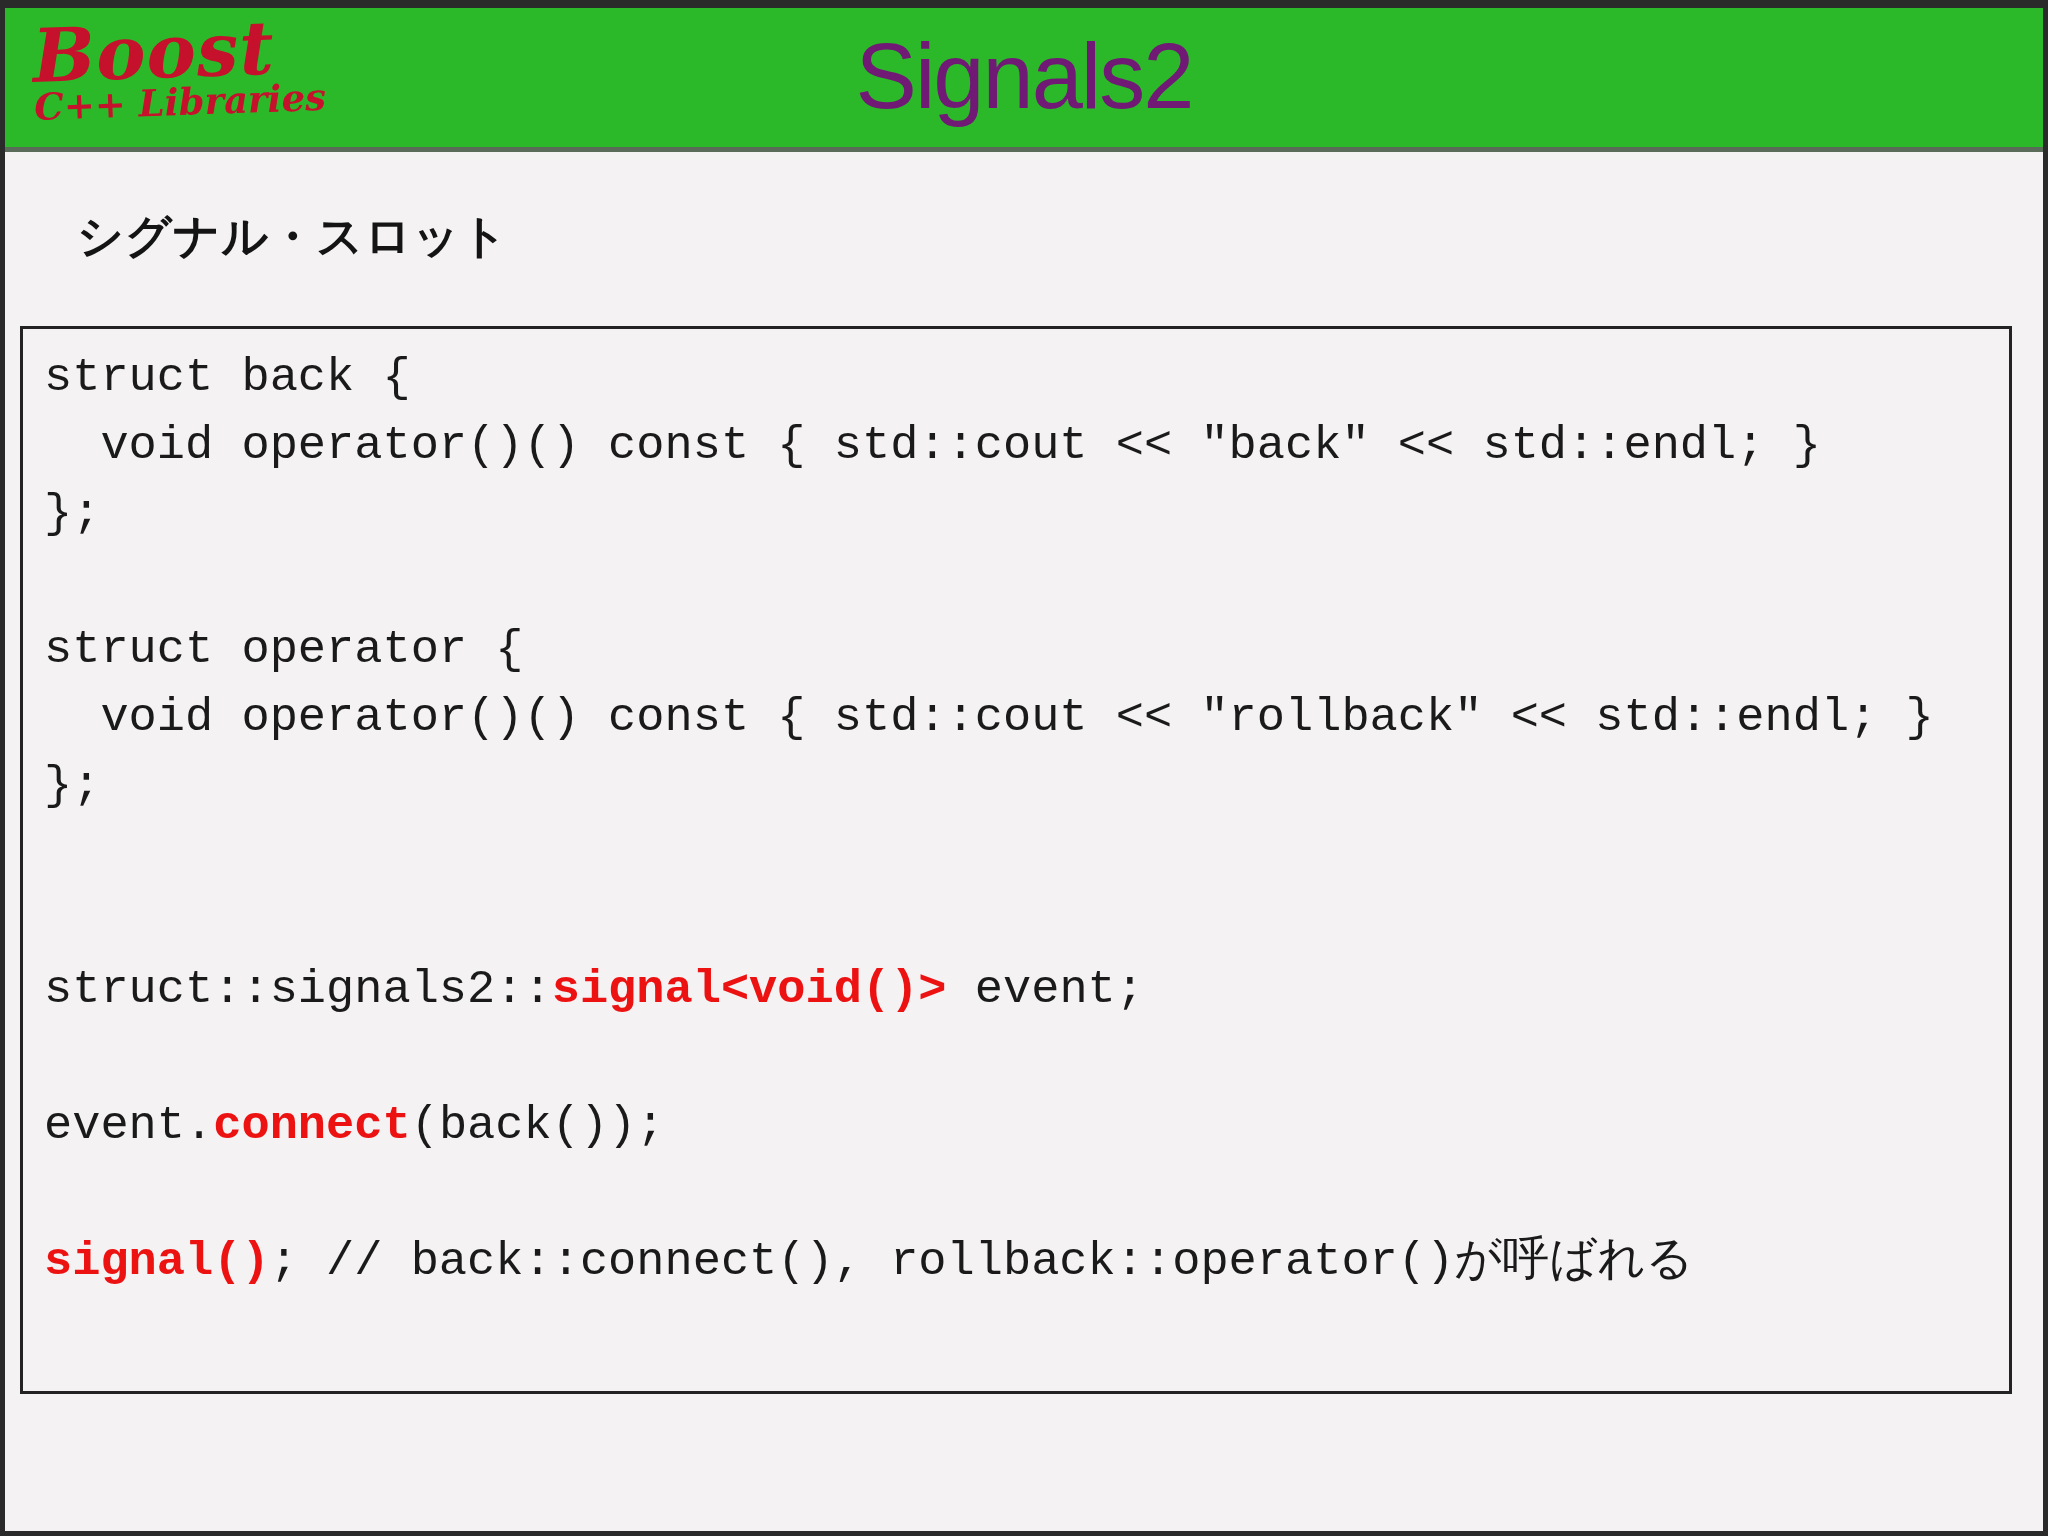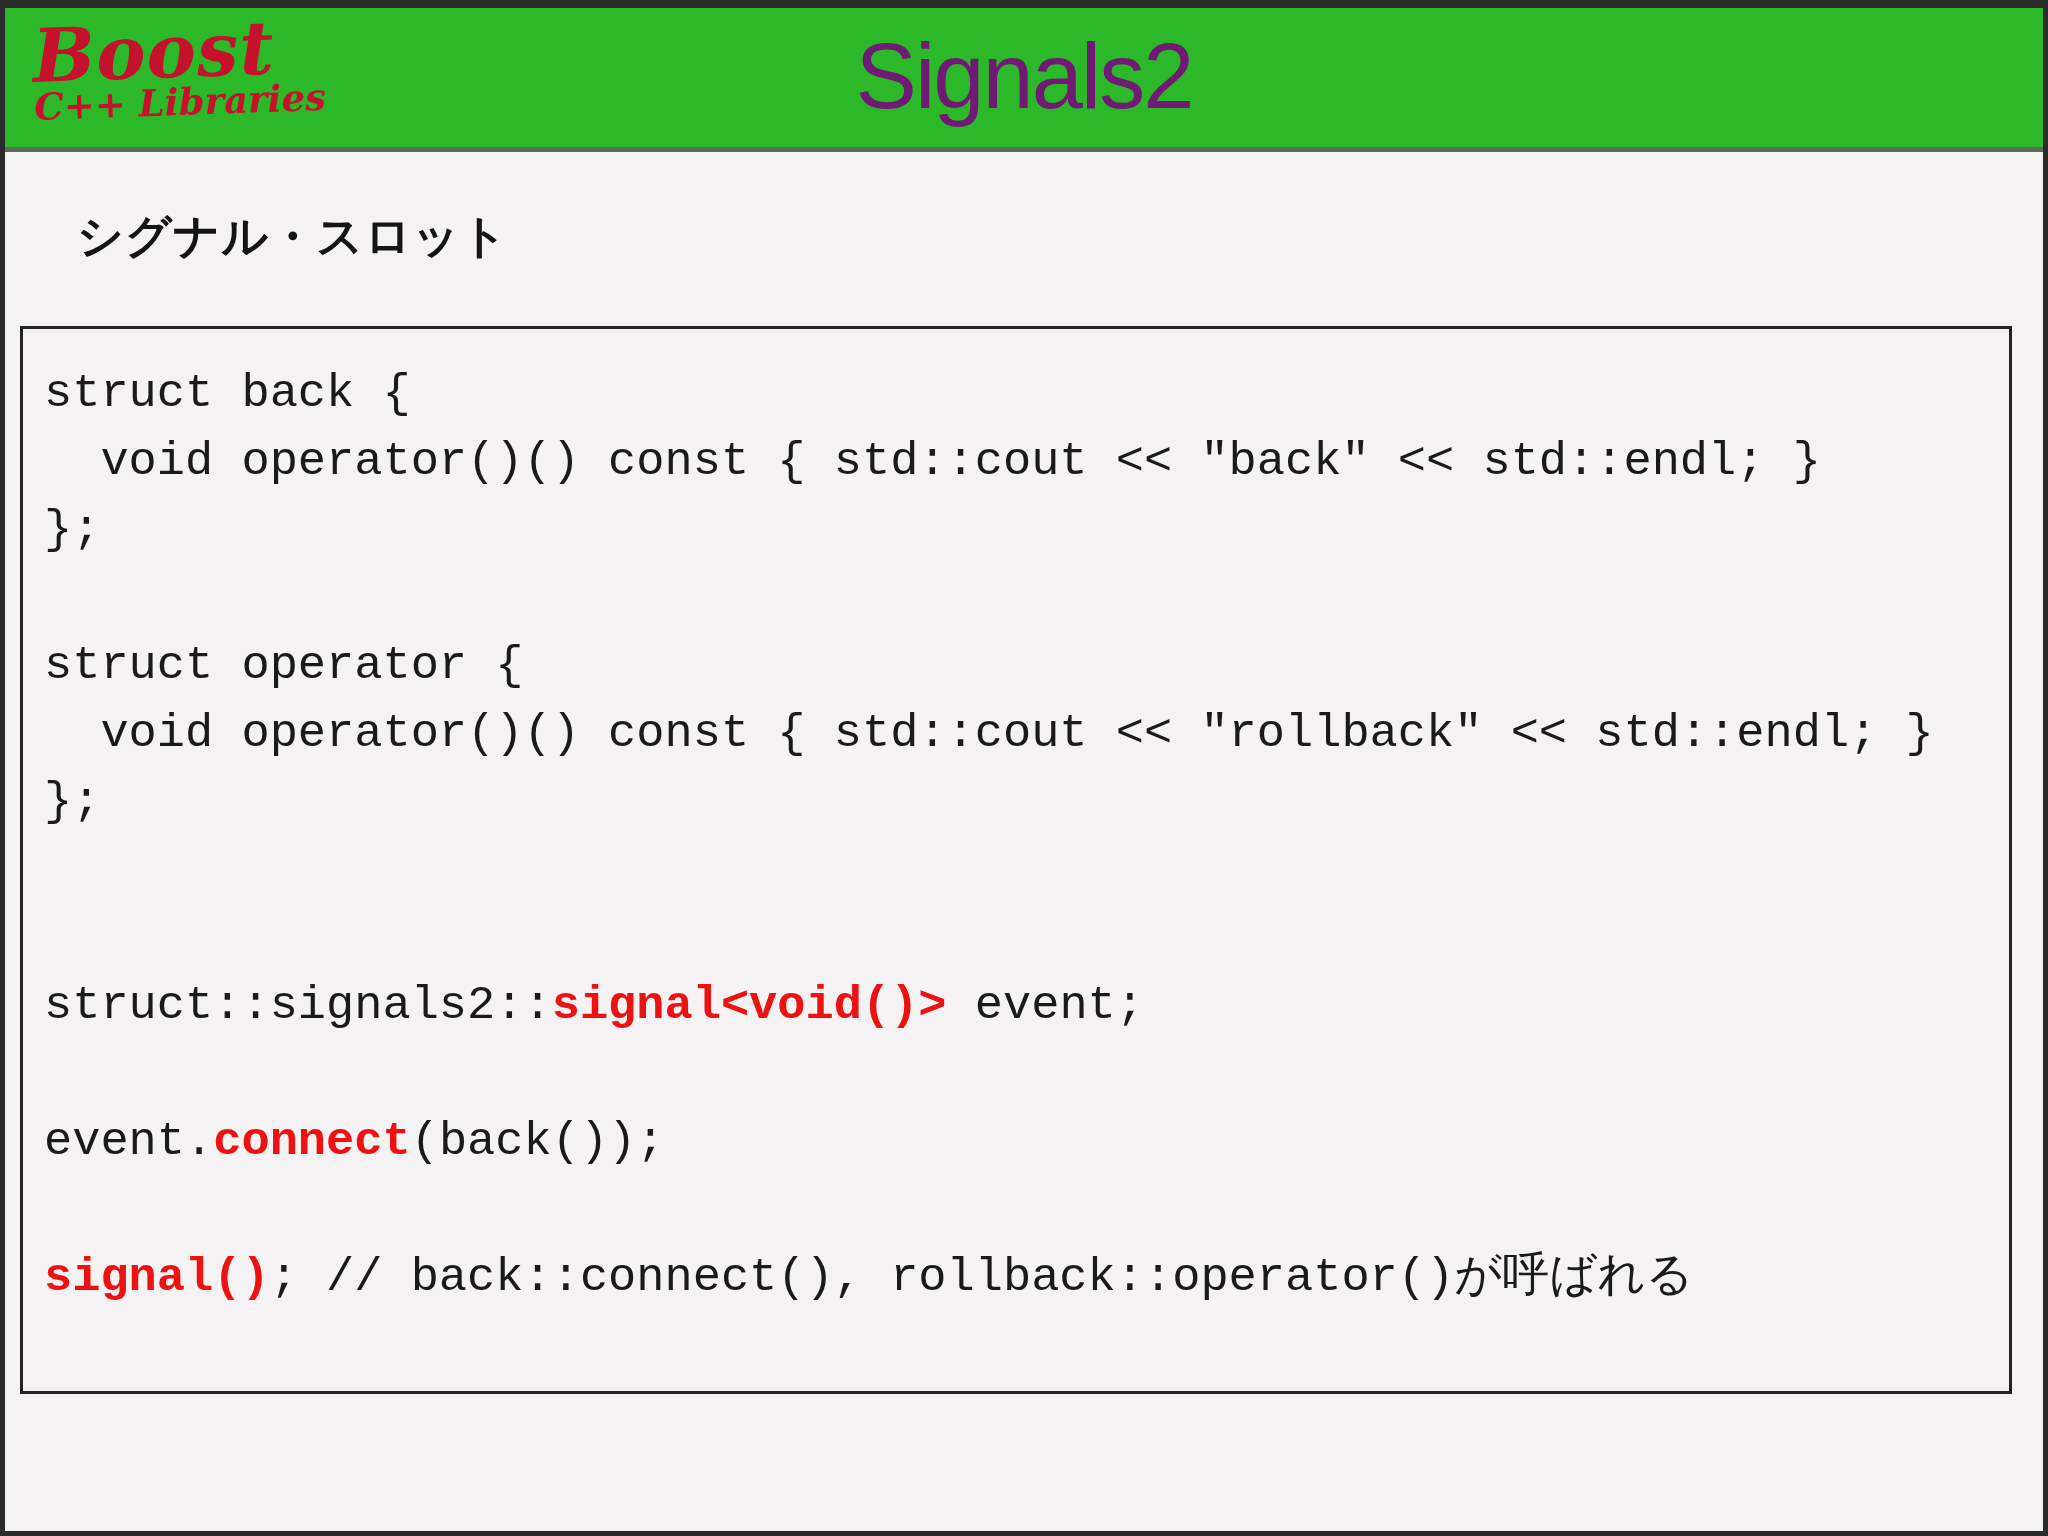--- a/index.html
+++ b/index.html
@@ -42,21 +42,21 @@
     color: #141414;
     letter-spacing: 1px;
     margin-top: 40px;
   }
   .codebox {
     position: absolute; left: 15px; top: 318px;
     width: 1992px; height: 1068px;
     box-sizing: border-box;
     border: 3px solid #232323;
     background: var(--bg, #f4f2f3);
-    padding: 31px 0 0 21px;
+    padding: 15px 0 0 21px;
     overflow: hidden;
   }
   .code-line {
     height: 68px; line-height: 68px;
     font-family: "Liberation Mono", "DejaVu Sans Mono", monospace;
     font-size: 47px;
     color: #1a1a1a;
     white-space: pre;
   }
   .code-line .r { color: var(--red, #ed1212); font-weight: bold; }

